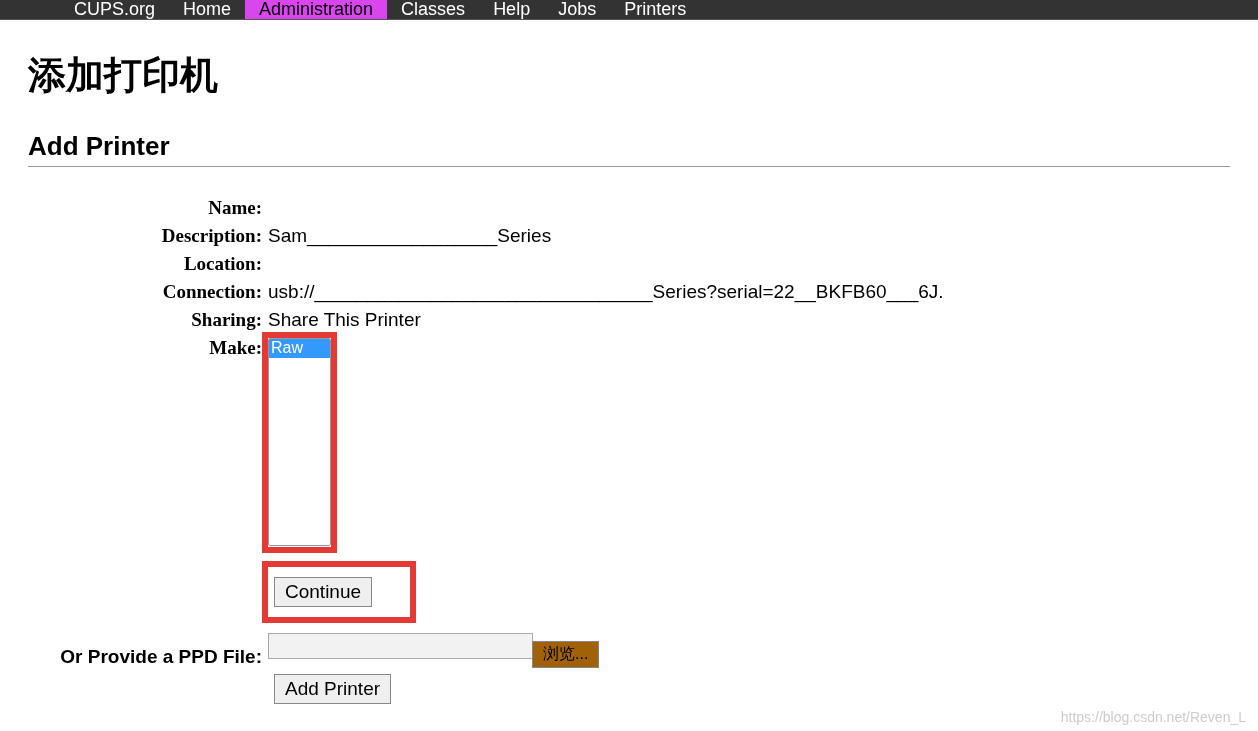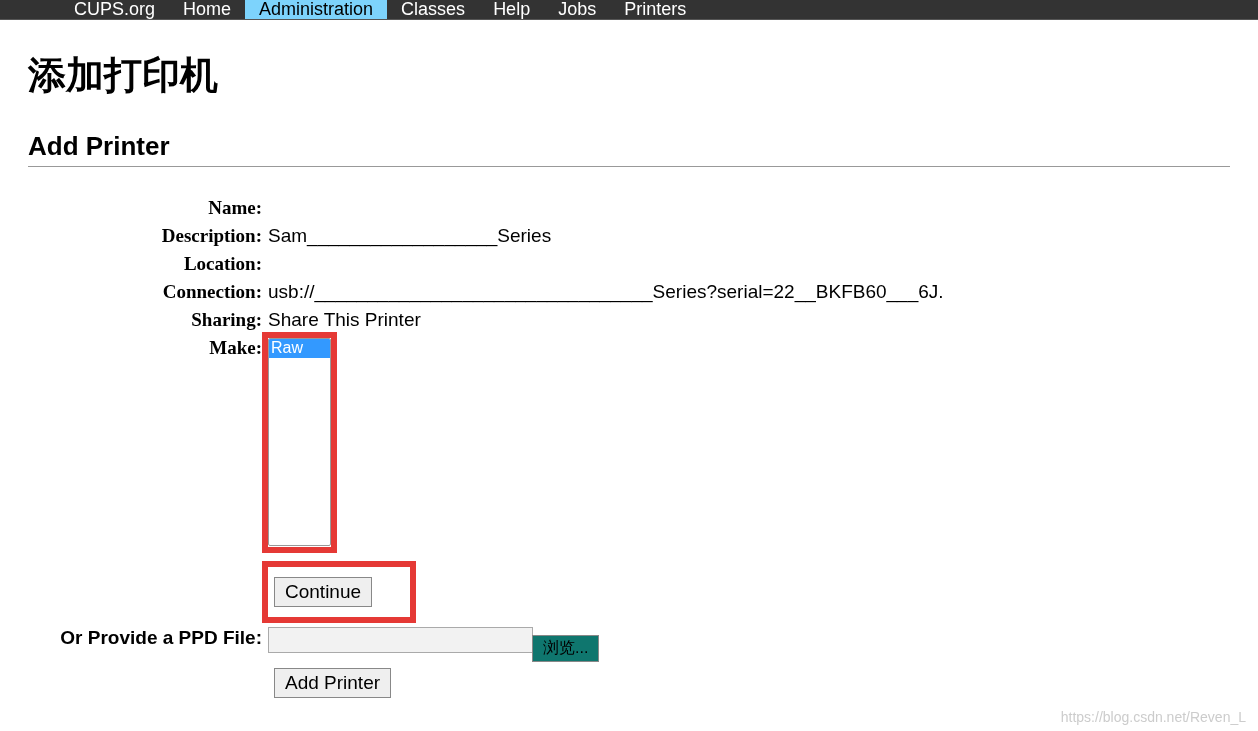--- a/index.html
+++ b/index.html
@@ -23,21 +23,21 @@
   .navbar a {
     color: #fff;
     text-decoration: none;
     padding: 0 14px;
     font-size: 18px;
     display: flex;
     align-items: center;
     cursor: pointer;
   }
   .navbar a.active {
-    background: #7dd3fc;
+    background: #d946ef;
     color: #000;
   }
   .content {
     padding: 20px 28px;
   }
   h1.cn {
     font-size: 38px;
     font-weight: bold;
     margin: 10px 0 30px 0;
   }
@@ -103,21 +103,21 @@
     align-items: center;
     border: 1px solid #aaa;
     background: #f2f2f2;
     height: 26px;
     width: 265px;
     margin-right: -1px;
   }
   .browse-btn {
     font-size:16px;
     padding: 2px 10px;
-    background:#0f766e;
+    background:#a16207;
     border:1px solid #888;
     cursor:pointer;
   }
   .addprinter-row { margin-left: 246px; margin-top:6px; }
   .watermark {
     position: fixed;
     bottom: 6px;
     right: 12px;
     color: #ccc;
     font-size: 14px;
@@ -176,21 +176,21 @@
         </span>
       </div>
     </div>
 
     <div class="continue-row">
       <span class="continue-box">
         <button>Continue</button>
       </span>
     </div>
 
-    <div class="row" style="margin-top:4px;">
+    <div class="row" style="margin-top:10px;align-items:flex-end;">
       <div class="ppd-label">Or Provide a PPD File:</div>
       <div class="value">
         <span class="file-box"></span><button class="browse-btn">浏览...</button>
       </div>
     </div>
 
     <div class="addprinter-row">
       <button>Add Printer</button>
     </div>
 

